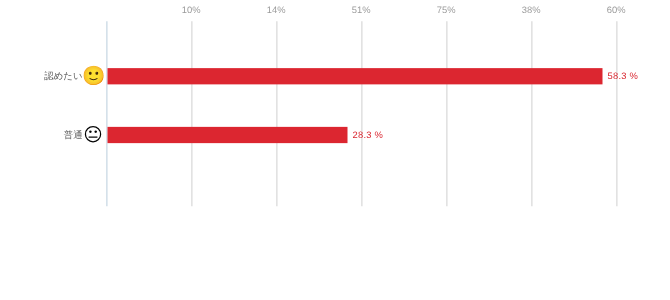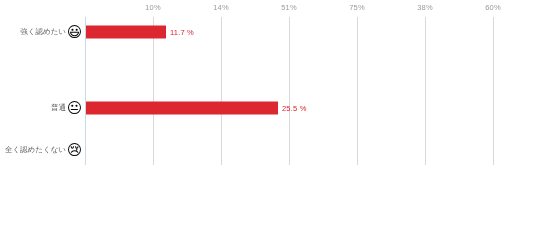--- a/index.html
+++ b/index.html
@@ -148,42 +148,35 @@
     <div class="gridline" style="left:68px"></div>
     <div class="gridline" style="left:136px"></div>
     <div class="gridline" style="left:204px"></div>
     <div class="gridline" style="left:272px"></div>
     <div class="gridline" style="left:340px"></div>
     <div class="gridline" style="left:408px"></div>
   </div>
 
   <div class="rows">
 
-    <div class="row" style="top:0px">
+
+    <div class="row" style="top:29.6px">
       <div class="cat-label">
-        <span>強く認めたい</span>
+        <span>認めたい</span>
       </div>
-      <div class="emoji">😃</div>
-      <div class="bar" style="width:80px"></div>
-      <div class="value-label" style="left:170px">11.7 %</div>
+      <div class="emoji">🙂</div>
+      <div class="bar" style="width:396px"></div>
+      <div class="value-label" style="left:486px">58.3 %</div>
     </div>
-
 
     <div class="row" style="top:76px">
       <div class="cat-label">
         <span>普通</span>
       </div>
       <div class="emoji">😐</div>
       <div class="bar" style="width:192px"></div>
-      <div class="value-label" style="left:282px">25.5 %</div>
+      <div class="value-label" style="left:282px">28.3 %</div>
     </div>
 
 
-    <div class="row" style="top:118.4px">
-      <div class="cat-label">
-        <span>全く認めたくない</span>
-      </div>
-      <div class="emoji">😢</div>
-      <div class="value-label" style="left:90px"></div>
-    </div>
 
   </div>
 </div>
 
 </body></html>

